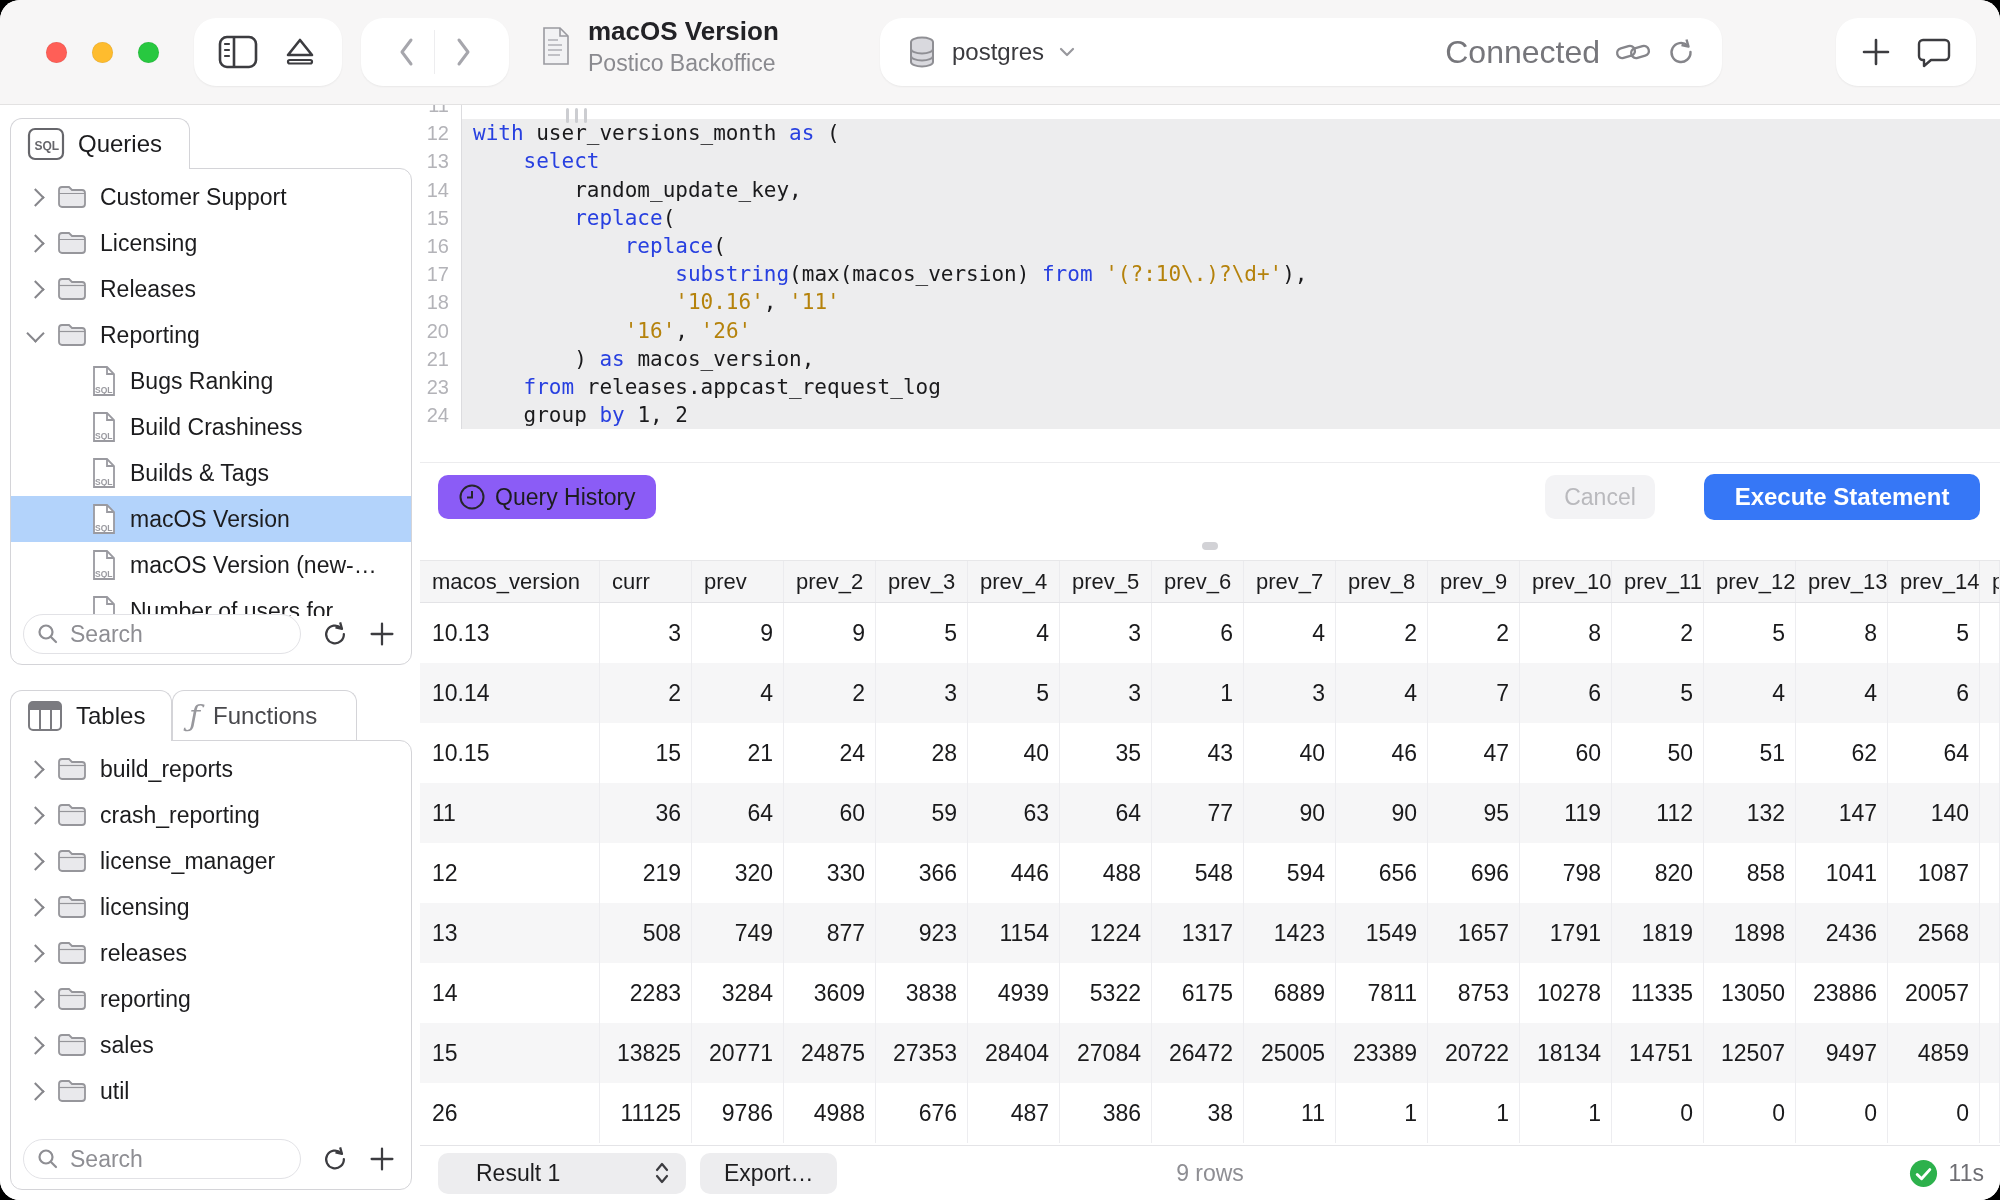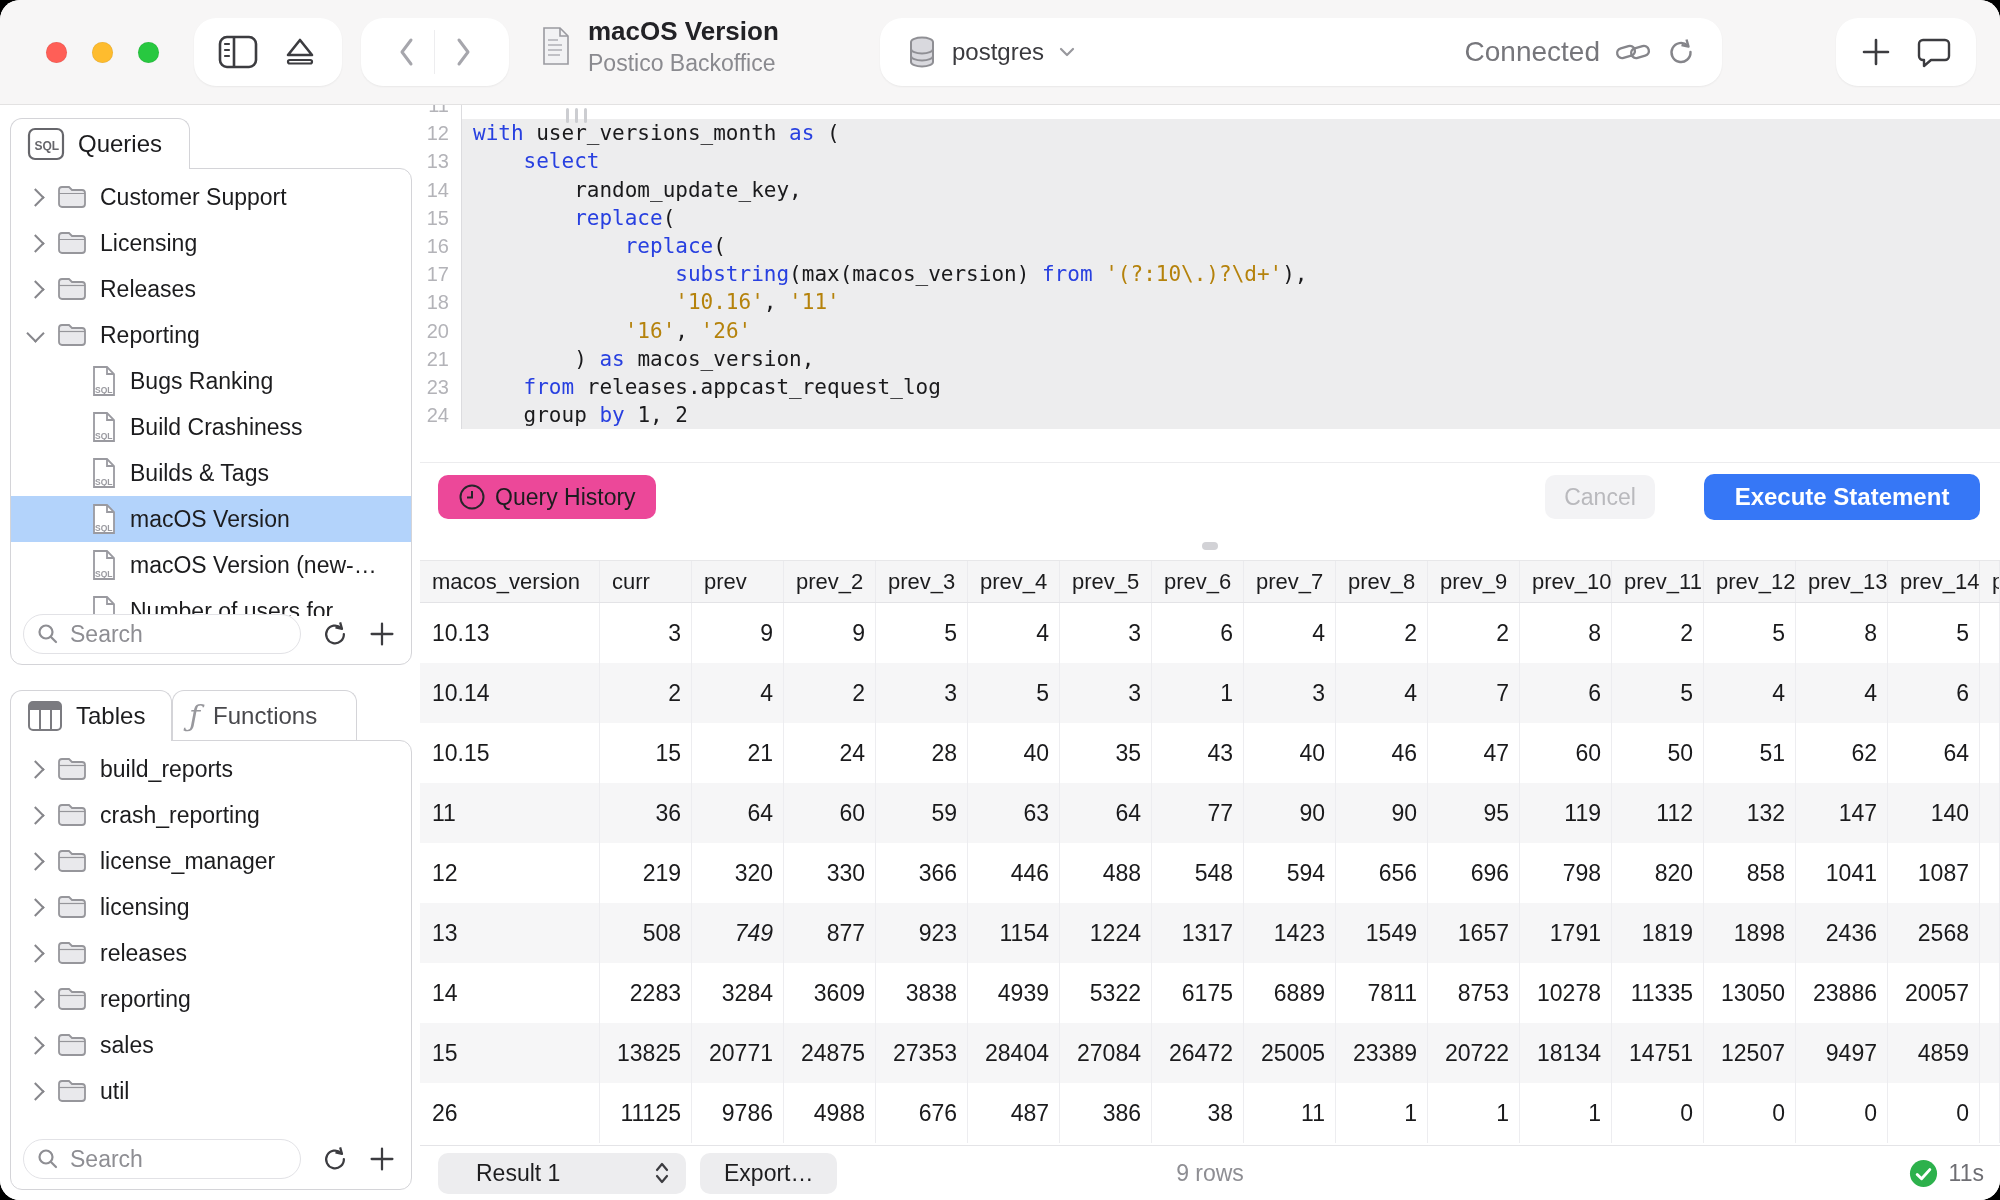--- a/index.html
+++ b/index.html
@@ -13,21 +13,21 @@
   .tpill{position:absolute;top:18px;height:68px;background:#fff;border-radius:22px;
     box-shadow:0 1px 2px rgba(0,0,0,.06);display:flex;align-items:center;}
   .pill-group{left:194px;width:148px;justify-content:space-evenly;}
   .pill-nav{left:361px;width:148px;justify-content:space-evenly;}
   .pill-nav .vdiv{position:absolute;left:73px;top:12px;bottom:12px;width:1px;background:#ededef;}
   .titleblock{position:absolute;left:540px;top:14px;display:flex;align-items:center;gap:16px;}
   .titletext .t1{font-size:26px;font-weight:700;color:#222226;line-height:34px;}
   .titletext .t2{font-size:23px;color:#8a8a8f;line-height:30px;}
   .pill-db{left:880px;width:790px;padding:0 26px;gap:14px;}
   .db-label{font-size:24px;color:#3a3a3e;}
-  .conn-label{margin-left:auto;font-size:28px;color:#76767b;}
+  .conn-label{margin-left:auto;font-size:32px;color:#76767b;}
   .pill-right{left:1836px;width:140px;justify-content:space-evenly;}
   
   .sidebar{position:absolute;top:105px;left:0;width:420px;bottom:0;background:#fff;}
   .ptab{position:absolute;background:#fff;border:1px solid #d4d4d8;border-bottom:none;
     border-radius:12px 12px 0 0;display:flex;align-items:center;gap:13px;padding-left:16px;
     font-size:24px;color:#1c1c1e;box-sizing:border-box;z-index:2;}
   .tab-queries{top:13px;left:10px;width:180px;height:51px;}
   .tab-tables{top:585px;left:10px;width:162px;height:51px;}
   .tab-functions{top:585px;left:172px;width:185px;height:50px;z-index:1;color:#48484c;}
   .panel{position:absolute;left:10px;width:402px;border:1px solid #d4d4d8;border-radius:0 12px 12px 12px;
@@ -60,21 +60,21 @@
     background:#fff;border-right:1px solid #dcdcdf;box-sizing:border-box;font-family:"Liberation Sans",sans-serif;}
   .codeln{flex:1;font-family:"DejaVu Sans Mono",monospace;font-size:21px;line-height:28.2px;white-space:pre;
     padding-left:11px;color:#1a1a1c;}
   .eline.hl .codeln{background:#ededee;}
   .kw{color:#2840e0;} .str{color:#b5820b;} .pl{color:#1a1a1c;}
   .pane-grip{position:absolute;left:566px;top:108px;display:flex;gap:6px;z-index:3;}
   .pane-grip span{width:3px;height:15px;border-radius:2px;background:#cccdd1;}
   
   .execbar{position:absolute;left:420px;top:462px;width:1580px;height:68px;background:#fff;border-top:1px solid #ececee;box-sizing:border-box;}
   .btn{display:flex;align-items:center;justify-content:center;border-radius:10px;font-size:23px;color:#1d1d1f;}
-  .btn-history{position:absolute;left:18px;top:12px;height:44px;padding:0 20px;background:#ec4899;gap:9px;}
+  .btn-history{position:absolute;left:18px;top:12px;height:44px;padding:0 20px;background:#8b5cf6;gap:9px;}
   .btn-cancel{position:absolute;right:345px;top:12px;height:44px;width:110px;background:#f3f3f5;color:#b9b9bd;}
   .btn-exec{position:absolute;right:20px;top:11px;height:46px;width:276px;background:#3677f6;color:#fff;font-weight:700;font-size:24px;}
   .split-dot{position:absolute;left:1202px;top:542px;width:16px;height:8px;border-radius:4px;background:#d2d2d6;}
   
   .results{position:absolute;left:420px;top:560px;width:1580px;height:585px;overflow:hidden;border-top:1px solid #e7e7e9;box-sizing:border-box;}
   .thead{display:flex;height:42px;background:#f5f5f6;border-bottom:1px solid #e3e3e6;box-sizing:border-box;}
   .th{display:flex;align-items:center;padding-left:12px;font-size:22px;color:#1c1c1e;
     border-right:1px solid #ebebee;box-sizing:border-box;overflow:hidden;white-space:nowrap;}
   .tr{display:flex;height:60px;}
   .tr.odd{background:#f6f6f7;}
@@ -640,21 +640,21 @@
           <div class="td num" style="width: 92px; flex: 0 0 auto;">798</div>
           <div class="td num" style="width: 92px; flex: 0 0 auto;">820</div>
           <div class="td num" style="width: 92px; flex: 0 0 auto;">858</div>
           <div class="td num" style="width: 92px; flex: 0 0 auto;">1041</div>
           <div class="td num" style="width: 92px; flex: 0 0 auto;">1087</div>
           <div class="td" style="flex: 1 1 0%;"></div>
         </div>
         <div class="tr odd">
           <div class="td first" style="width: 180px; flex: 0 0 auto;">13</div>
           <div class="td num" style="width: 92px; flex: 0 0 auto;">508</div>
-          <div class="td num" style="width: 92px; flex: 0 0 auto; font-style: italic;">749</div>
+          <div class="td num" style="width: 92px; flex: 0 0 auto;">749</div>
           <div class="td num" style="width: 92px; flex: 0 0 auto;">877</div>
           <div class="td num" style="width: 92px; flex: 0 0 auto;">923</div>
           <div class="td num" style="width: 92px; flex: 0 0 auto;">1154</div>
           <div class="td num" style="width: 92px; flex: 0 0 auto;">1224</div>
           <div class="td num" style="width: 92px; flex: 0 0 auto;">1317</div>
           <div class="td num" style="width: 92px; flex: 0 0 auto;">1423</div>
           <div class="td num" style="width: 92px; flex: 0 0 auto;">1549</div>
           <div class="td num" style="width: 92px; flex: 0 0 auto;">1657</div>
           <div class="td num" style="width: 92px; flex: 0 0 auto;">1791</div>
           <div class="td num" style="width: 92px; flex: 0 0 auto;">1819</div>

